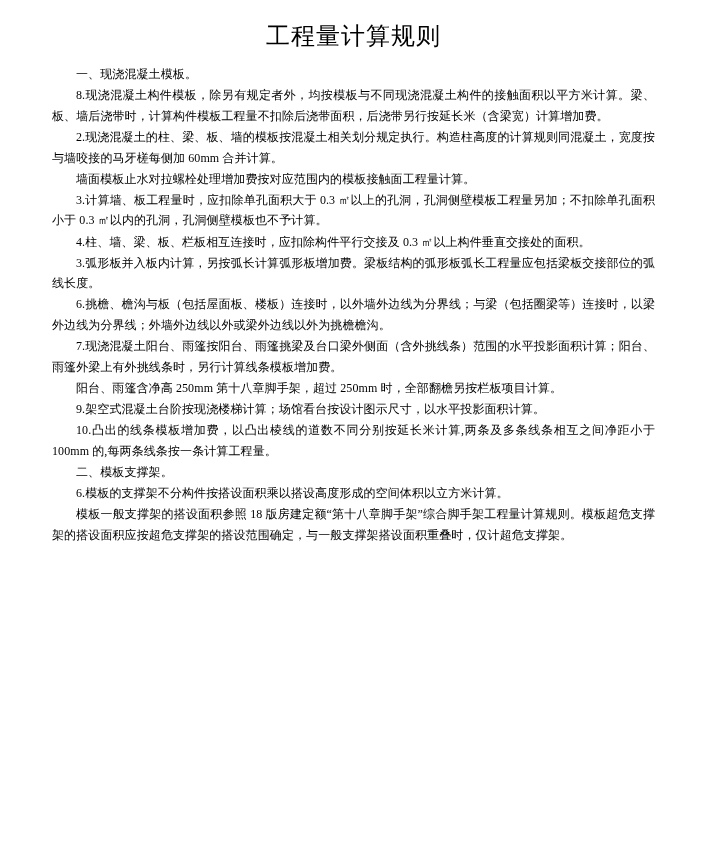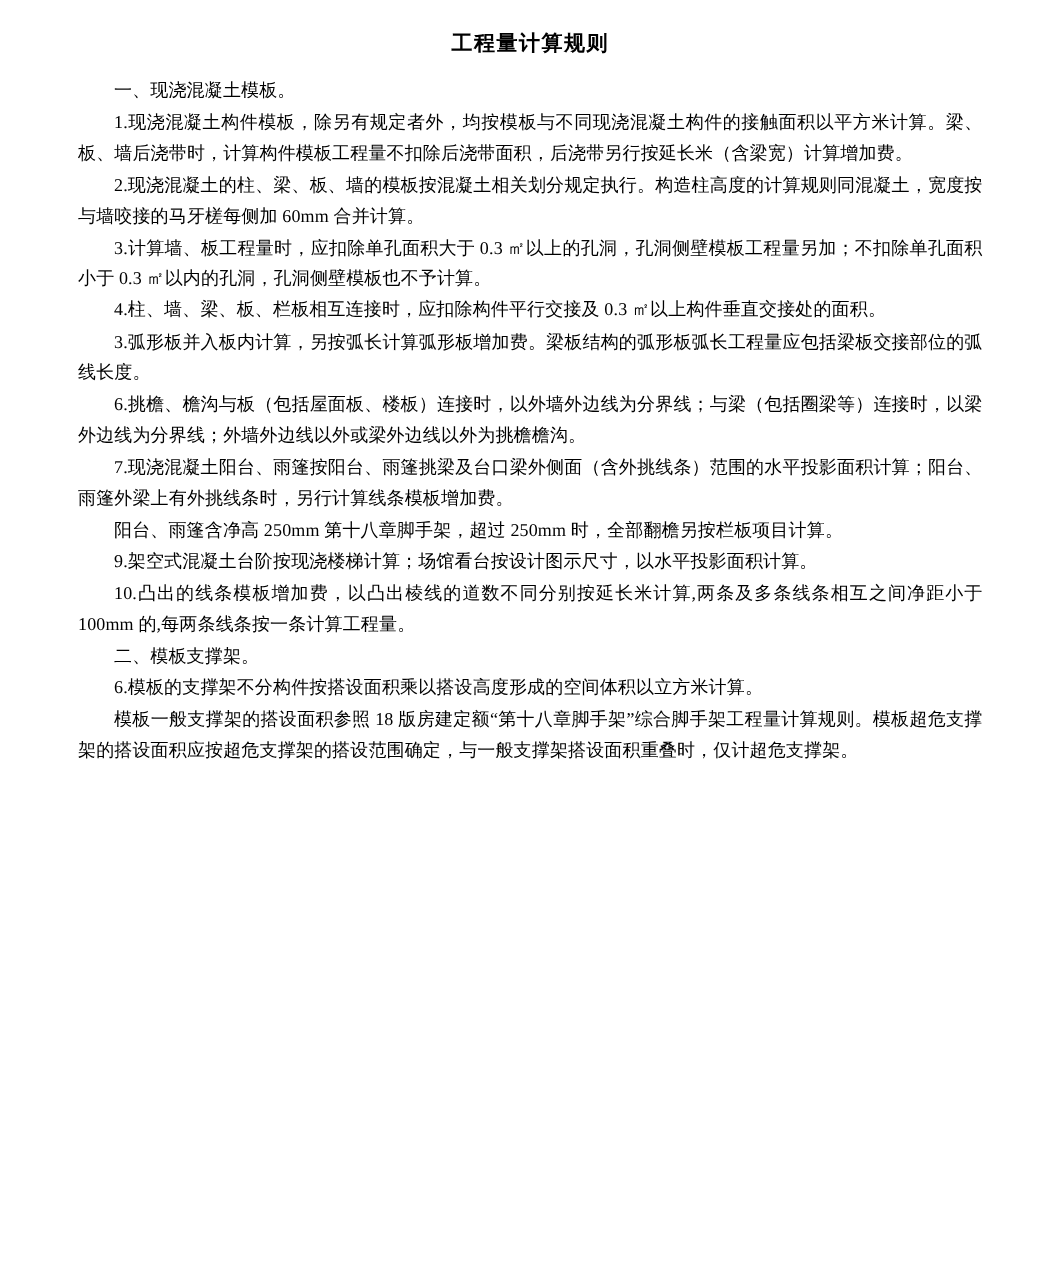--- a/index.html
+++ b/index.html
@@ -16,22 +16,22 @@
   }
   .page {
     width: 707px;
     height: 853px;
     box-sizing: border-box;
     padding: 14px 52px 0 52px;
     position: relative;
   }
   .doc-title {
     text-align: center;
-    font-size: 14px;
-    font-weight: bold;
+    font-size: 24px;
+    font-weight: normal;
     letter-spacing: 1px;
     margin: 6px 0 12px 0;
     font-family: "Liberation Sans", "DejaVu Sans", sans-serif;
   }
   .para {
     font-size: 12px;
     line-height: 1.72;
     text-align: justify;
     text-justify: inter-ideograph;
     margin: 0 0 0.5px 0;
@@ -39,22 +39,23 @@
     letter-spacing: 0.1px;
   }
 </style>
 </head>
 <body>
 
 <div class="page">
   <div class="doc-title">工程量计算规则</div>
 
   <p class="para">一、现浇混凝土模板。</p>
-  <p class="para">1.现浇混凝土构件模板，除另有规定者外，均按模板与不同现浇混凝土构件的接触面积以平方米计算。梁、板、墙后浇带时，计算构件模板工程量不扣除后浇带面积，后浇带另行按延长米（含梁宽）计算增加费。</p>
+  <p class="para">8.现浇混凝土构件模板，除另有规定者外，均按模板与不同现浇混凝土构件的接触面积以平方米计算。梁、板、墙后浇带时，计算构件模板工程量不扣除后浇带面积，后浇带另行按延长米（含梁宽）计算增加费。</p>
   <p class="para">2.现浇混凝土的柱、梁、板、墙的模板按混凝土相关划分规定执行。构造柱高度的计算规则同混凝土，宽度按与墙咬接的马牙槎每侧加 60mm 合并计算。</p>
+  <p class="para">墙面模板止水对拉螺栓处理增加费按对应范围内的模板接触面工程量计算。</p>
   <p class="para">3.计算墙、板工程量时，应扣除单孔面积大于 0.3 ㎡以上的孔洞，孔洞侧壁模板工程量另加；不扣除单孔面积小于 0.3 ㎡以内的孔洞，孔洞侧壁模板也不予计算。</p>
   <p class="para">4.柱、墙、梁、板、栏板相互连接时，应扣除构件平行交接及 0.3 ㎡以上构件垂直交接处的面积。</p>
   <p class="para">3.弧形板并入板内计算，另按弧长计算弧形板增加费。梁板结构的弧形板弧长工程量应包括梁板交接部位的弧线长度。</p>
   <p class="para">6.挑檐、檐沟与板（包括屋面板、楼板）连接时，以外墙外边线为分界线；与梁（包括圈梁等）连接时，以梁外边线为分界线；外墙外边线以外或梁外边线以外为挑檐檐沟。</p>
   <p class="para">7.现浇混凝土阳台、雨篷按阳台、雨篷挑梁及台口梁外侧面（含外挑线条）范围的水平投影面积计算；阳台、雨篷外梁上有外挑线条时，另行计算线条模板增加费。</p>
   <p class="para">阳台、雨篷含净高 250mm 第十八章脚手架，超过 250mm 时，全部翻檐另按栏板项目计算。</p>
   <p class="para">9.架空式混凝土台阶按现浇楼梯计算；场馆看台按设计图示尺寸，以水平投影面积计算。</p>
   <p class="para">10.凸出的线条模板增加费，以凸出棱线的道数不同分别按延长米计算,两条及多条线条相互之间净距小于 100mm 的,每两条线条按一条计算工程量。</p>
   <p class="para">二、模板支撑架。</p>
   <p class="para">6.模板的支撑架不分构件按搭设面积乘以搭设高度形成的空间体积以立方米计算。</p>

